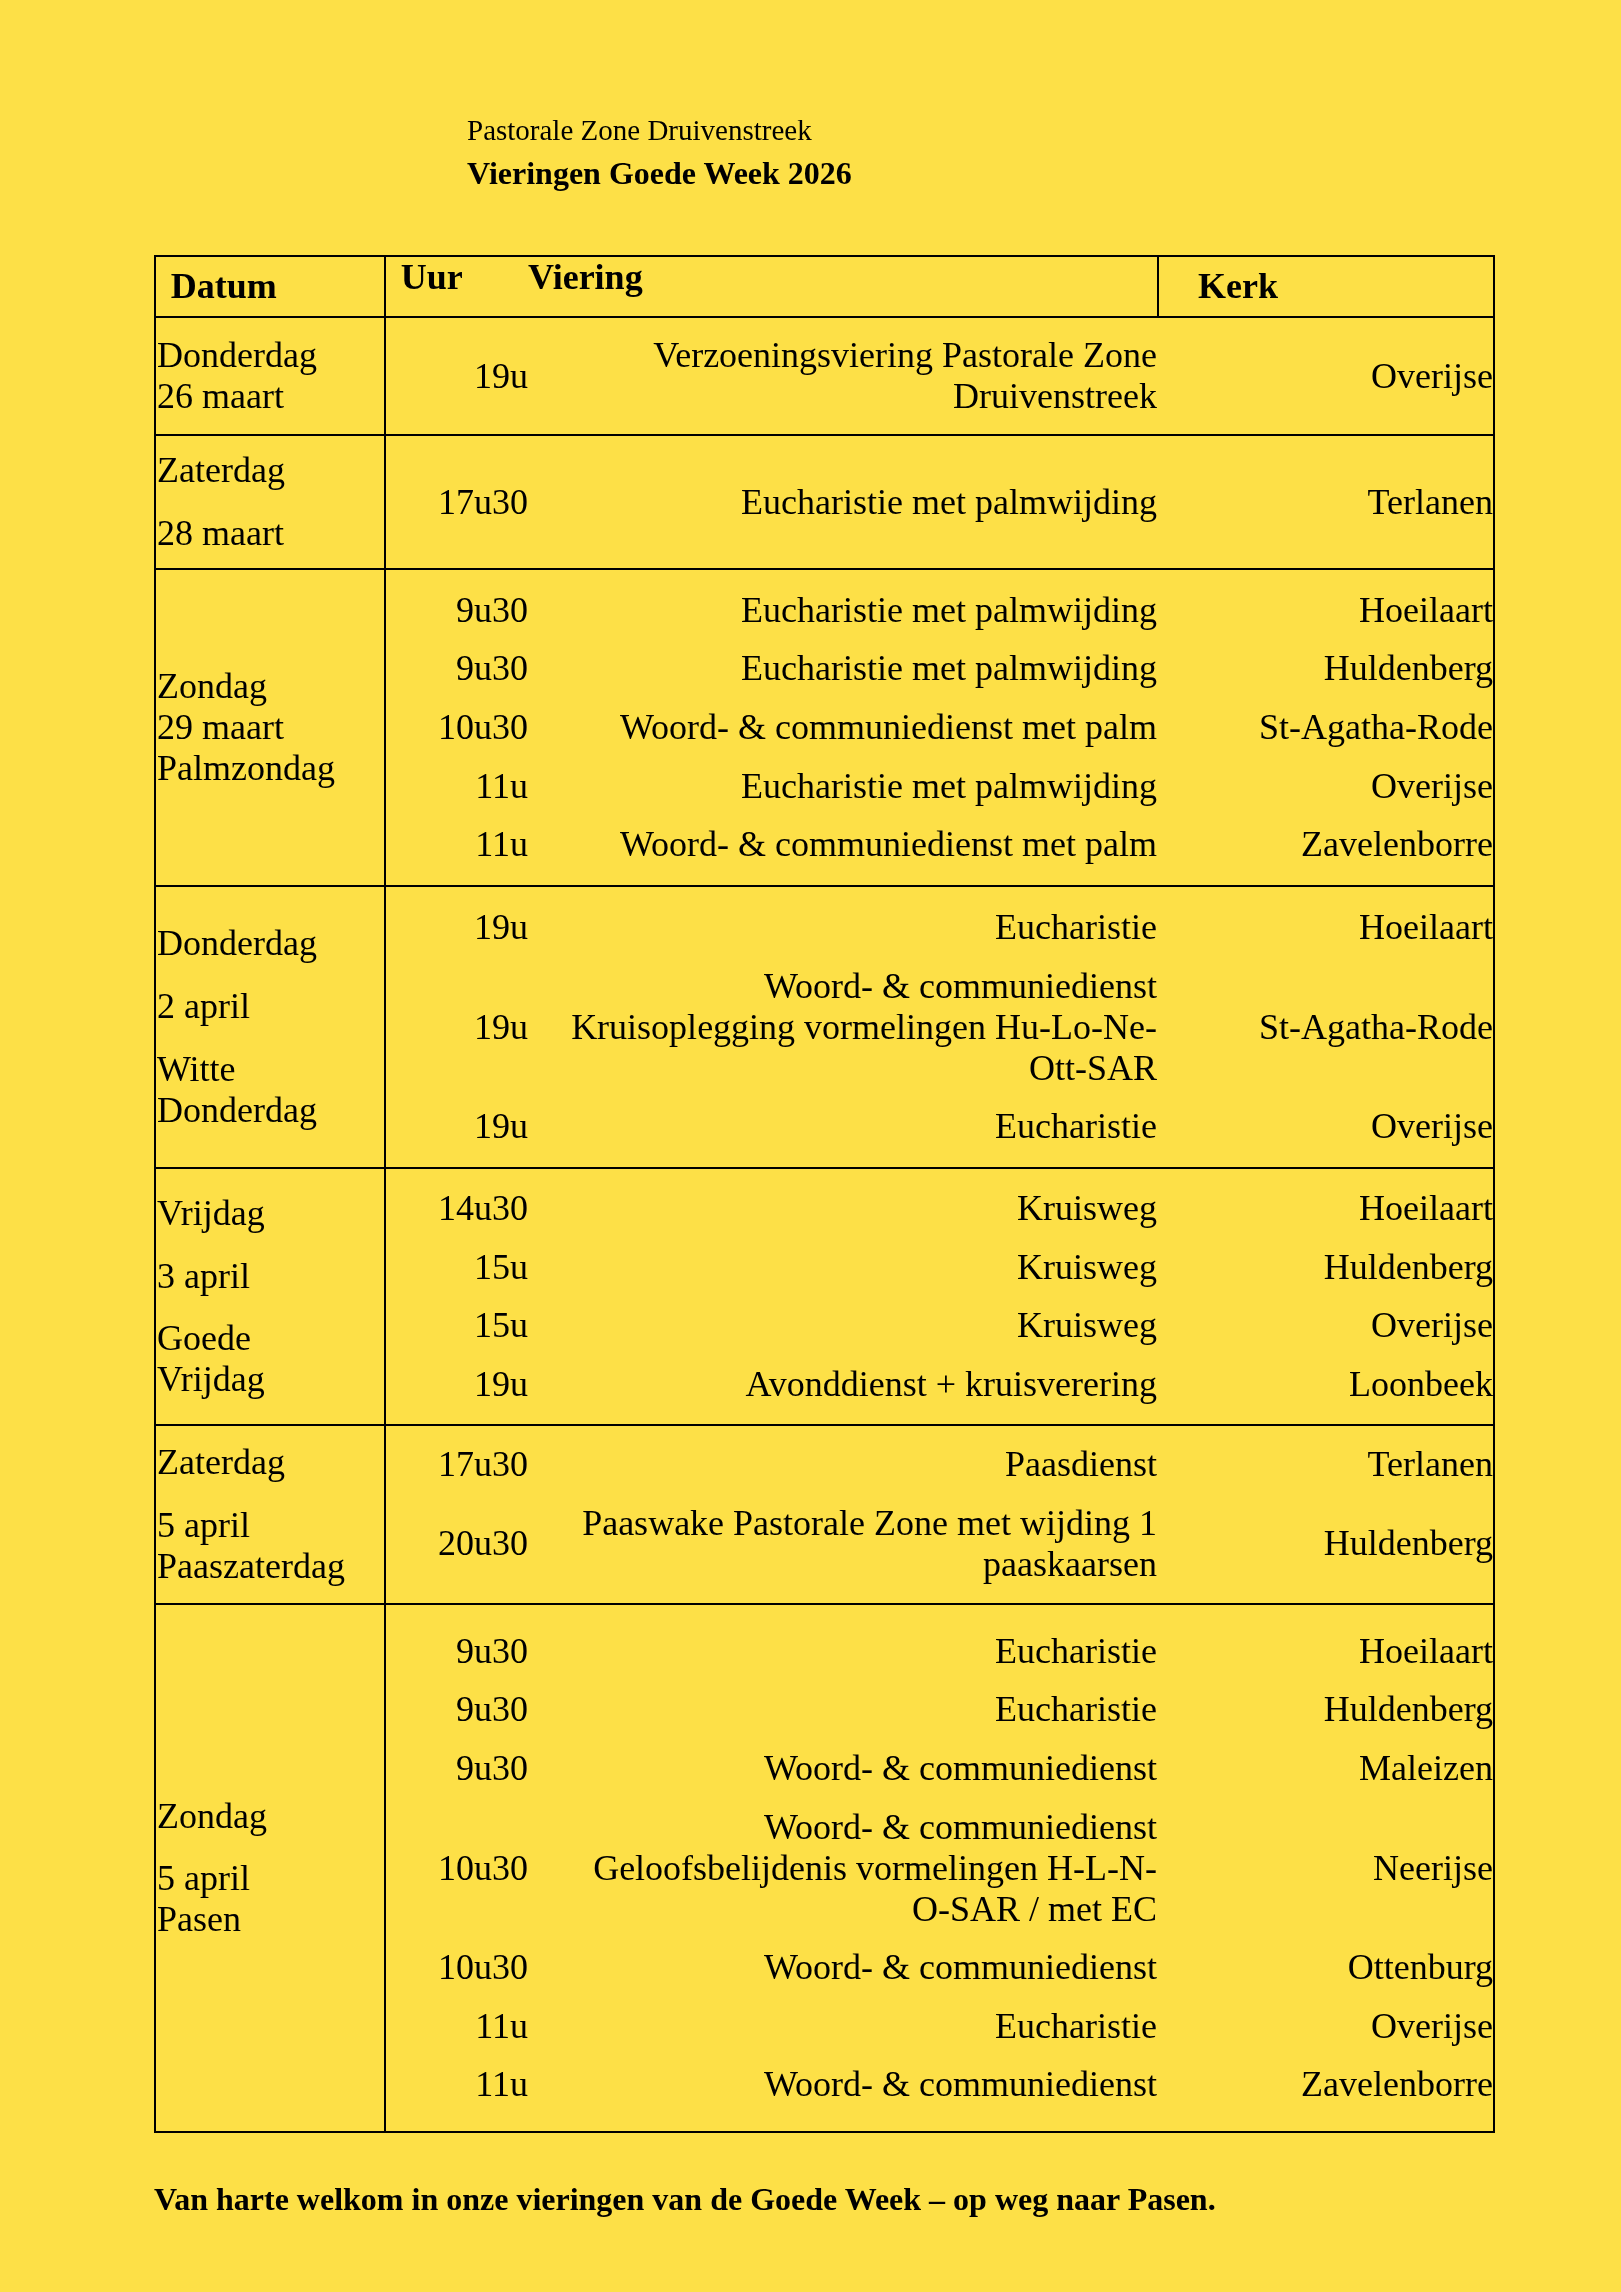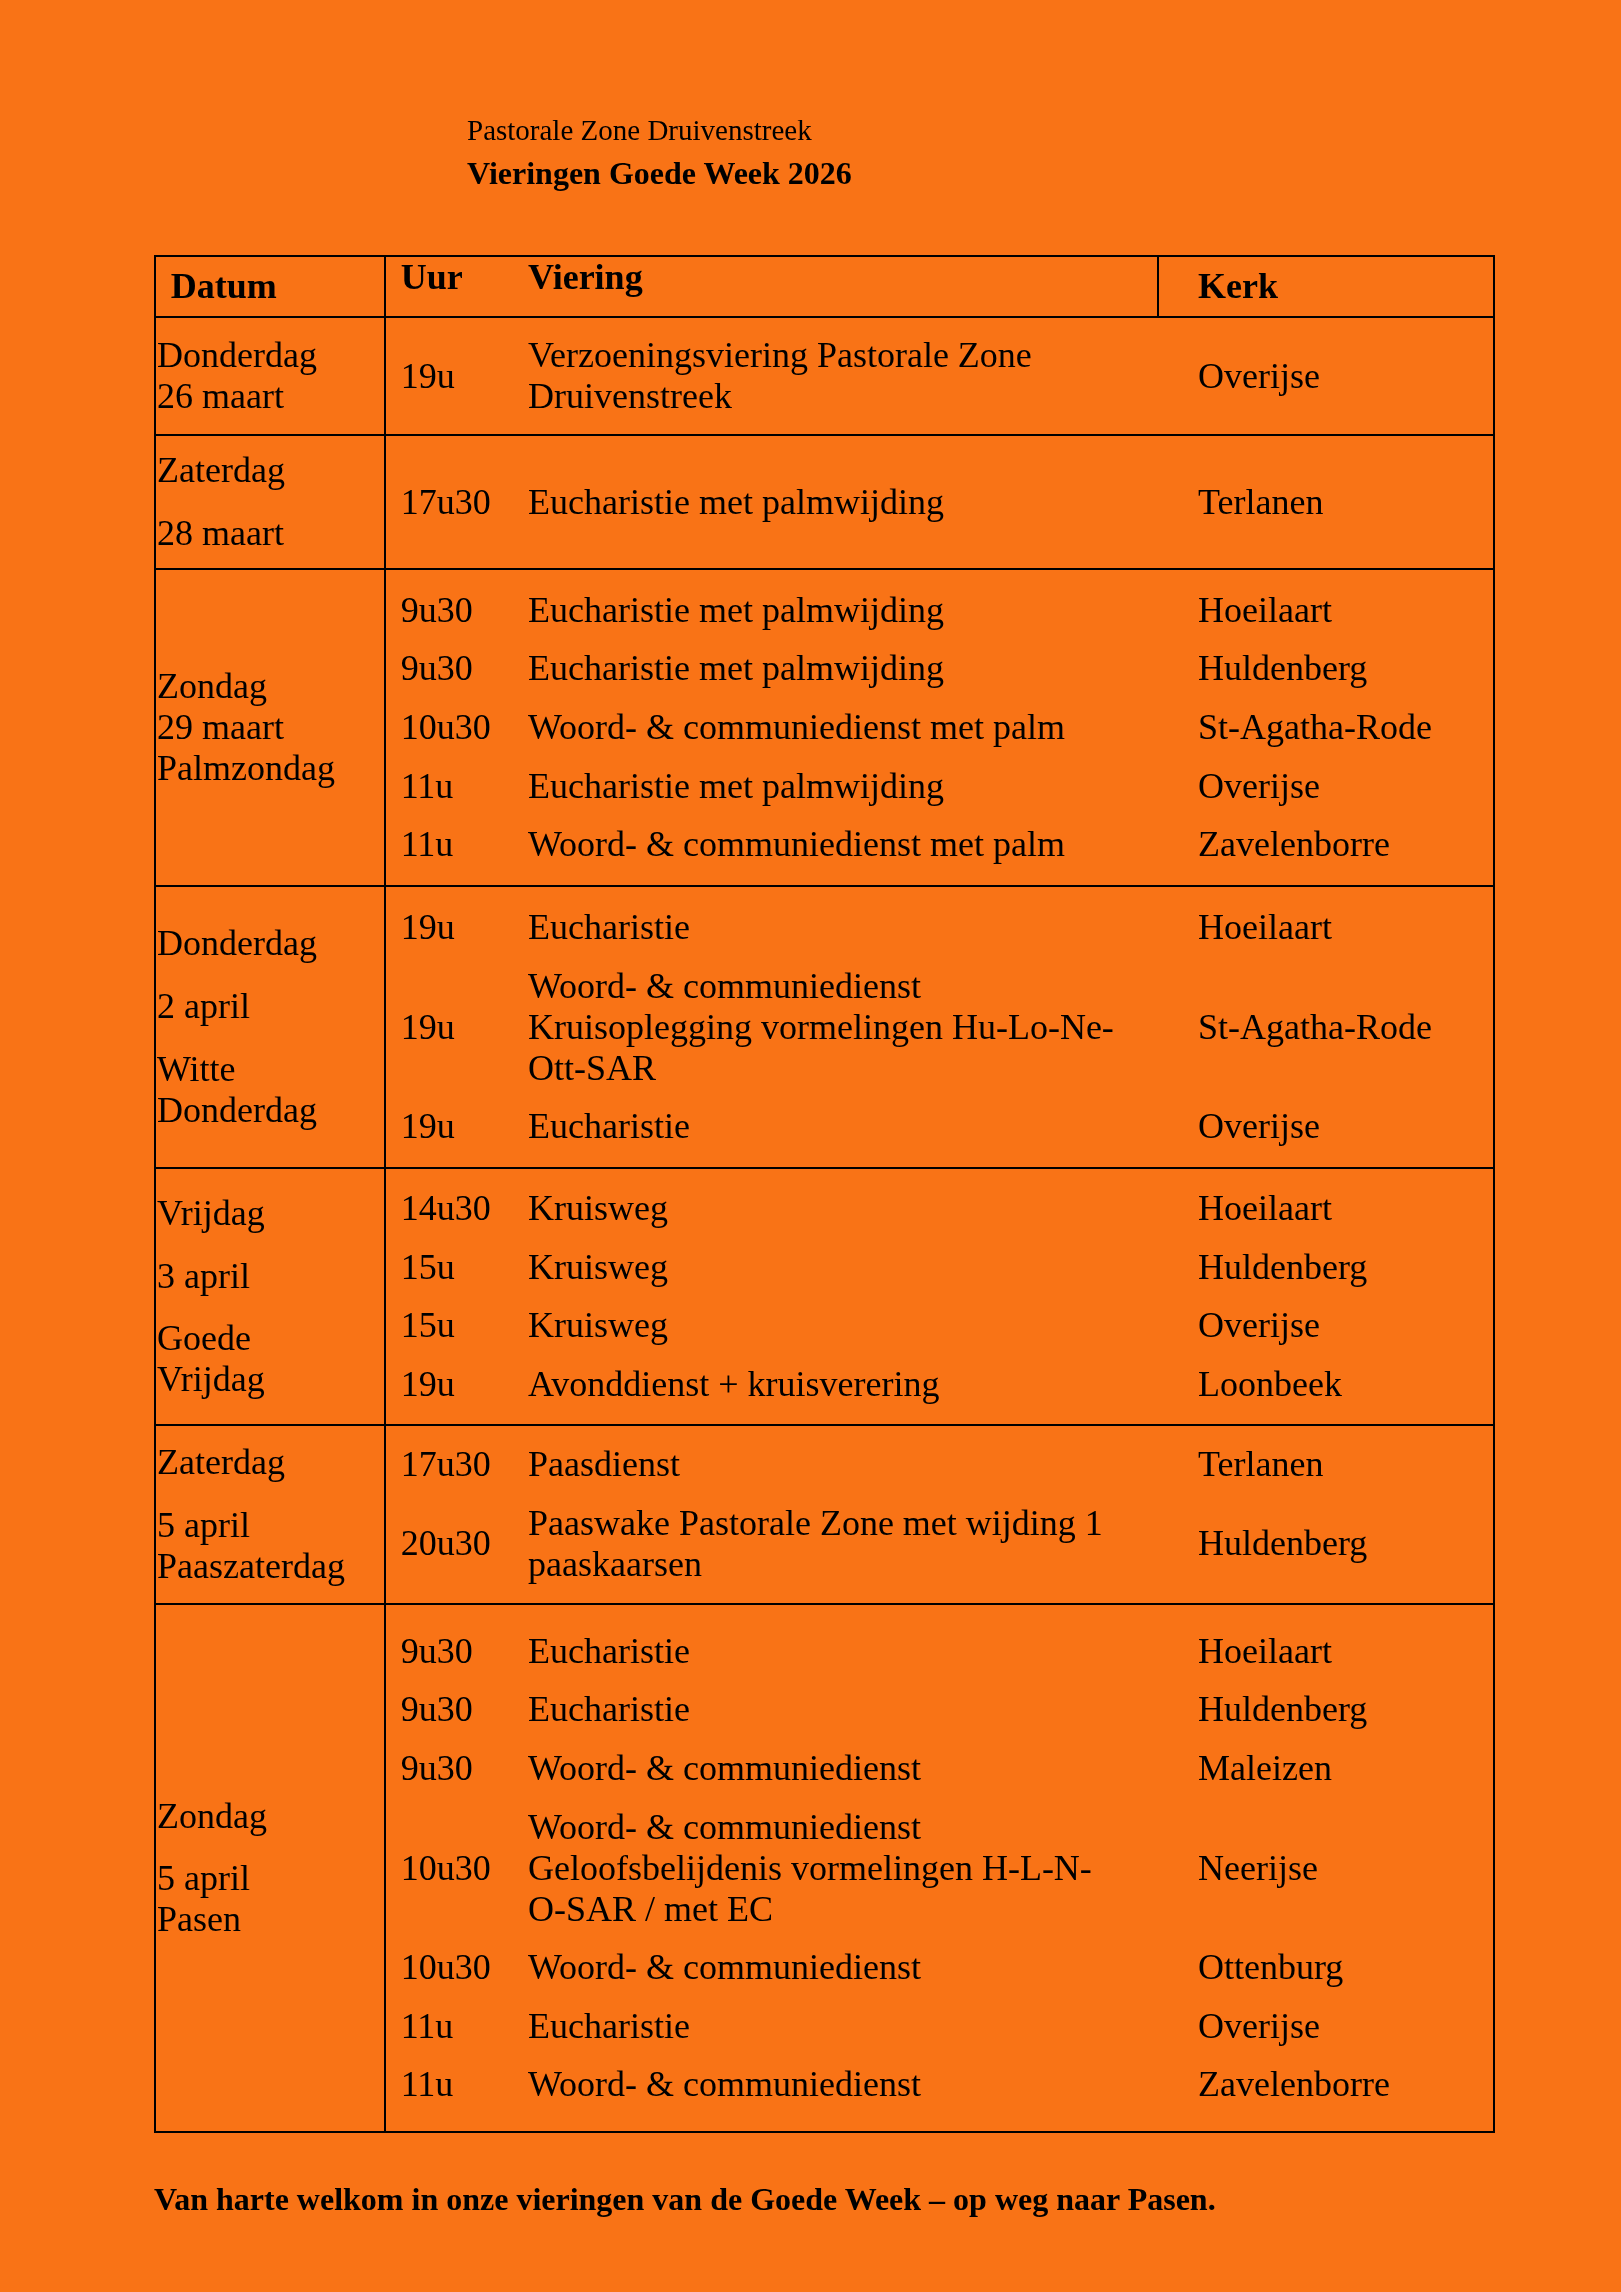--- a/index.html
+++ b/index.html
@@ -4,21 +4,21 @@
 <style>
   html, body {
     margin: 0;
     padding: 0;
     background: #ffffff;
   }
   .page {
     position: relative;
     width: 1621px;
     height: 2293px;
-    background: #f97316;
+    background: #fde047;
     color: #000000;
     font-family: "Liberation Serif", "DejaVu Serif", serif;
     overflow: hidden;
   }
 
   
   .doc-title {
     position: absolute;
     left: 467px;
     top: 110px;
@@ -91,20 +91,21 @@
   .d-cell p + p { margin-top: 21.6px; }
 
   .entries {
     flex: 1;
     display: flex;
     flex-direction: column;
     justify-content: center;
     row-gap: 17.6px;
     padding: 12px 0;
     box-sizing: border-box;
+    text-align: right;
   }
   .entry {
     display: flex;
     align-items: center;
   }
   .e-uur     { width: 142px; box-sizing: border-box; padding-left: 14.7px; flex-shrink: 0; }
   .e-viering { width: 629px; box-sizing: border-box; white-space: pre-line; flex-shrink: 0; }
   .e-kerk    { flex: 1; box-sizing: border-box; padding-left: 41px; }
 
   

